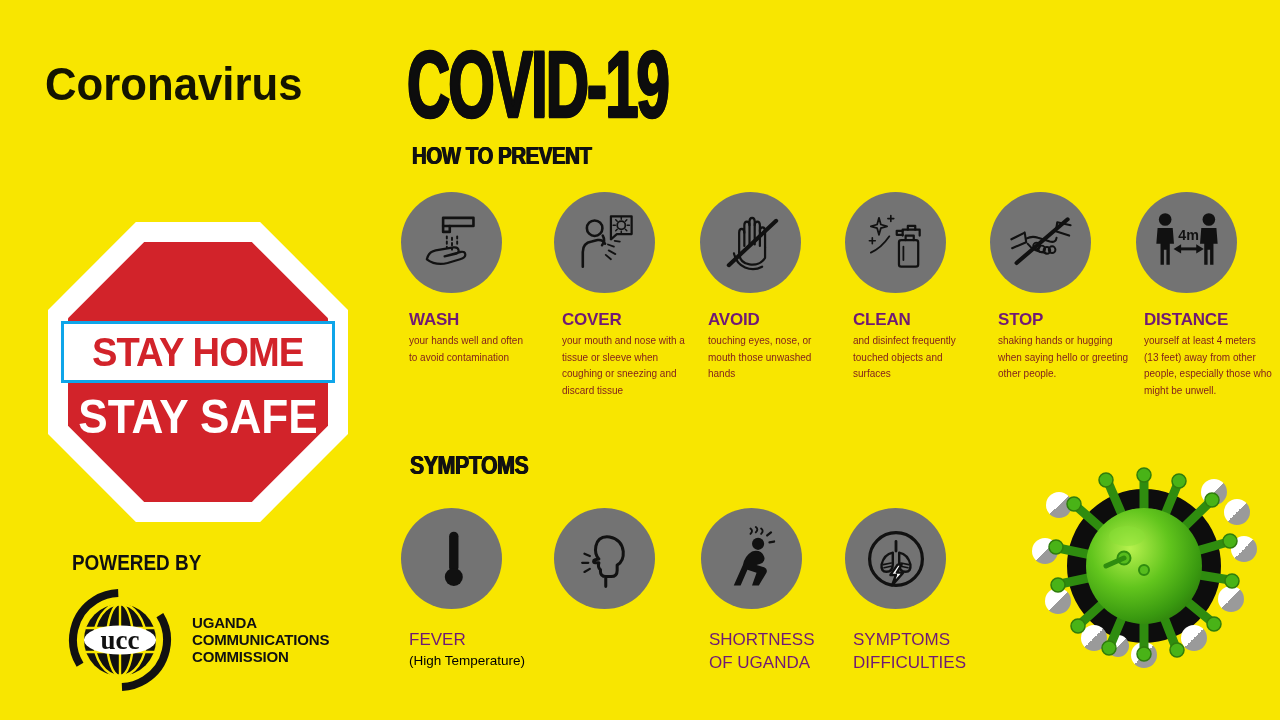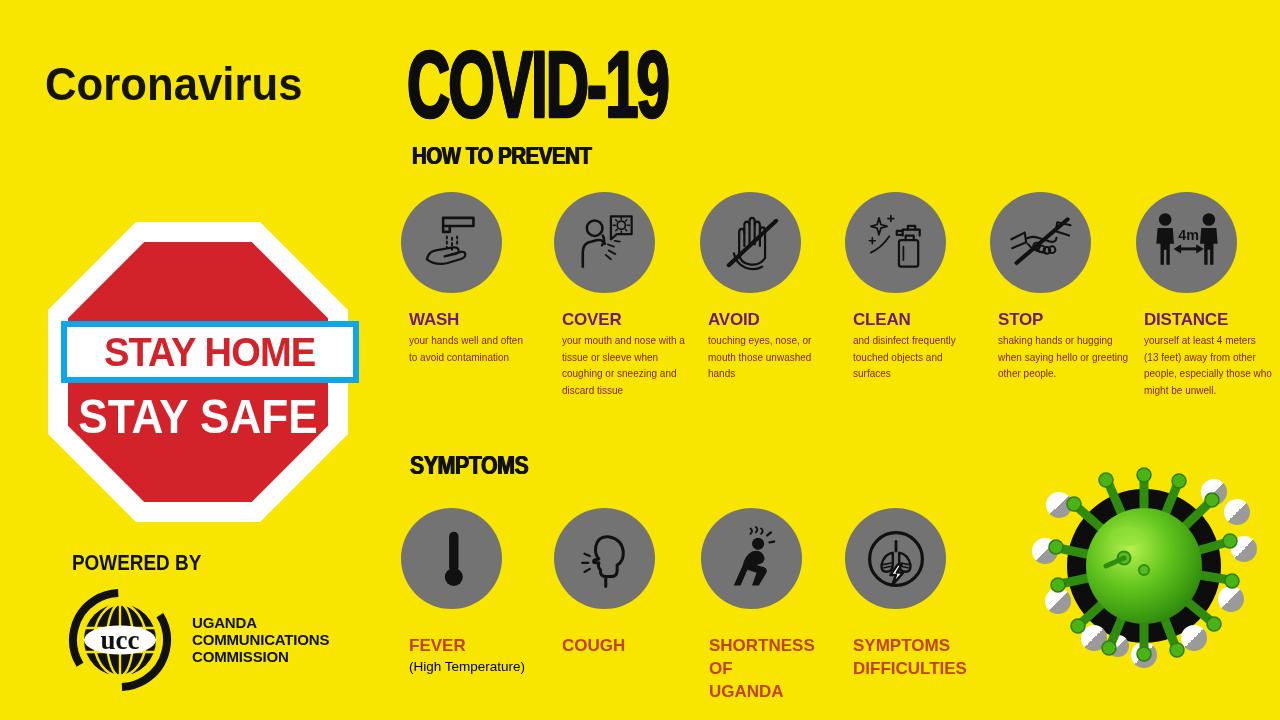--- a/index.html
+++ b/index.html
@@ -15,30 +15,30 @@
          text-shadow:1.6px 0 #0d0d0d,-1.6px 0 #0d0d0d,0 1.2px #0d0d0d;}
   .sec-head{font-weight:bold;color:#111;transform-origin:0 0;white-space:nowrap;}
   .prevent-head{left:412px;top:142px;font-size:24px;transform:scaleX(.85);letter-spacing:-.5px;}
   .symptom-head{left:410px;top:450px;font-size:26px;transform:scaleX(.82);letter-spacing:-.5px;}
   .pitem{position:absolute;top:192px;width:170px;}
   .sitem{position:absolute;top:508px;width:170px;}
   .circle{width:101px;height:101px;background:#737373;border-radius:50%;
           display:flex;align-items:center;justify-content:center;}
   .plabel{margin:17px 0 3px 8px;font-size:17px;font-weight:bold;color:#701a75;letter-spacing:-.2px;}
   .pdesc{margin-left:8px;font-size:10px;line-height:16.5px;color:#7f1d1d;}
-  .slabel{margin:25px 0 0 8px;font-size:17px;font-weight:bold;line-height:23px;color:#c2410c;}
+  .slabel{margin:19px 0 0 8px;font-size:17px;font-weight:normal;line-height:23px;color:#701a75;}
   .ssub{margin:2px 0 0 8px;font-size:13.5px;color:#000000;white-space:nowrap;}
   
   .sign{left:48px;top:222px;width:300px;height:300px;}
   .oct{position:absolute;inset:0;background:#fff;
        clip-path:polygon(29.3% 0,70.7% 0,100% 29.3%,100% 70.7%,70.7% 100%,29.3% 100%,0 70.7%,0 29.3%);}
   .oct-inner{position:absolute;inset:20px;background:#D2232A;
        clip-path:polygon(29.3% 0,70.7% 0,100% 29.3%,100% 70.7%,70.7% 100%,29.3% 100%,0 70.7%,0 29.3%);}
-  .band{position:absolute;left:13px;top:99px;width:298px;height:62px;background:#fff;
-        border:6px solid #0ea5e9;box-sizing:border-box;display:flex;align-items:center;justify-content:center;}
+  .band{position:absolute;left:13px;top:99px;width:274px;height:62px;background:#fff;
+        border:3px solid #0ea5e9;box-sizing:border-box;display:flex;align-items:center;justify-content:center;}
   .band-text{font-size:41px;font-weight:bold;color:#D2232A;transform:scaleX(.93);
              letter-spacing:-1px;white-space:nowrap;}
   .safe-text{position:absolute;left:0;right:0;top:166px;text-align:center;font-size:49px;
              font-weight:bold;color:#fff;transform:scaleX(.9);white-space:nowrap;}
   
   .powered{left:72px;top:550px;font-size:22px;font-weight:bold;color:#111;
            transform:scaleX(.86);transform-origin:0 0;}
   .org{left:192px;top:614px;font-size:15.5px;font-weight:bold;line-height:17px;color:#111;
        transform:scaleX(.97);transform-origin:0 0;letter-spacing:-.2px;}
   svg{display:block;}
@@ -174,21 +174,20 @@
     <div class="ssub">(High Temperature)</div>
   </div>
 
   <div class="sitem" style="left:554px">
     <div class="circle">
       <svg class="ico" width="76" height="76" viewBox="0 0 100 100">
         <path d="M51,86 V73 H58 Q66,73 66,65 V58 Q75,53 74,40 Q72,24 56,21 Q41,19 38,33 Q36,44 42,50 L37,51 Q35,51.5 35,53 Q35,55 37,55 L42,55 Q40,61 44,64 L44,66 Q44,73 51,73" stroke-width="4"></path>
         <path d="M30,46 L23,43 M28,55 L20,55 M30,63 L23,67" stroke-width="3"></path>
       </svg>
     </div>
-    <div class="slabel">COUGH</div>
   </div>
 
   <div class="sitem" style="left:701px">
     <div class="circle">
       <svg width="76" height="76" viewBox="0 0 100 100">
         <circle cx="58" cy="30" r="8" fill="#111"></circle>
         <path d="M50,40 Q62,37 66,47 Q68,53 62,56 L56,58 L66,61 Q71,63 69,68 L59,85 H50 L56,68 L44,64 L35,85 H26 L38,58 Q40,46 50,40 Z" fill="#111"></path>
         <path d="M48,10 q4,3 0,7 M55,8 q4,3 0,7 M62,10 q4,3 0,7" stroke="#111" stroke-width="2.5" fill="none" stroke-linecap="round"></path>
         <path d="M70,19 l5,-4 M73,28 l6,-1" stroke="#111" stroke-width="3" stroke-linecap="round"></path>
       </svg>

